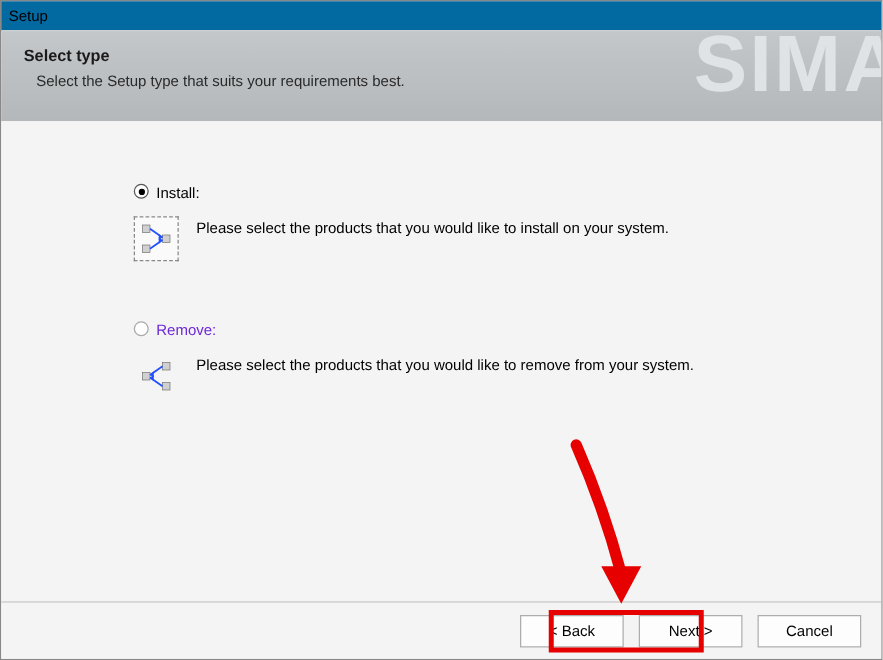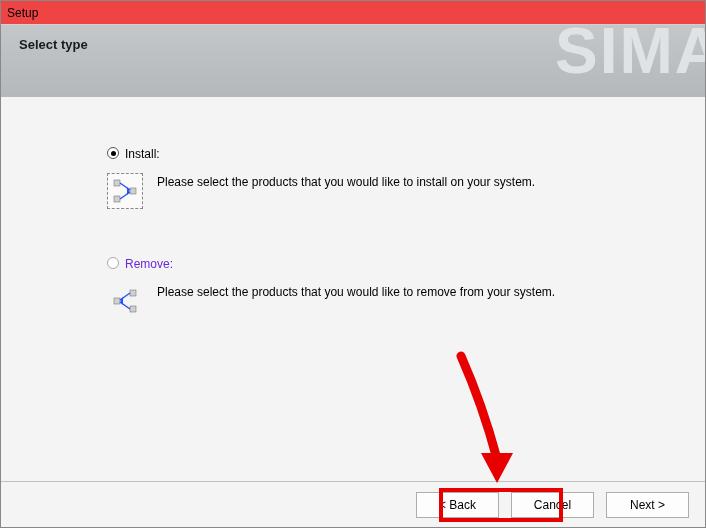--- a/index.html
+++ b/index.html
@@ -19,21 +19,21 @@
       width: 706px;
       height: 528px;
       background: #ffffff;
       border: 1px solid #888;
       position: relative;
       display: flex;
       flex-direction: column;
     }
     .titlebar {
       height: 24px;
-      background: #ef4444;
+      background: #0369a1;
       border-bottom: 1px solid #d0d0d0;
       display: flex;
       align-items: center;
       padding-left: 6px;
       font-size: 12px;
       color: #000;
     }
     .header-band {
       height: 72px;
       background: linear-gradient(to bottom, #c3c7ca 0%, #b4b8bb 100%);
@@ -169,20 +169,21 @@
 
 <div class="window">
 
   <div class="titlebar">
     <span>Setup</span>
   </div>
 
   <div class="header-band">
     <div class="brand-text">SIMA</div>
     <div class="header-title">Select type</div>
+    <div class="header-sub">Select the Setup type that suits your requirements best.</div>
   </div>
 
   <div class="content">
 
     <div class="option">
       <div class="option-radio-row">
         <span class="radio-circle">
           <span class="radio-dot"></span>
         </span>
         <span class="radio-label">Install:</span>
@@ -221,22 +222,22 @@
           </svg>
         </div>
         <div class="option-desc">Please select the products that you would like to remove from your system.</div>
       </div>
     </div>
 
   </div>
 
   <div class="footer">
     <button class="btn">&lt; Back</button>
+    <button class="btn">Next &gt;</button>
     <button class="btn">Cancel</button>
-    <button class="btn">Next &gt;</button>
   </div>
 
   <div class="highlight-box" style="left: 438px; top: 487px; width: 124px; height: 34px;"></div>
 
   <svg class="arrow-svg" style="left: 440px; top: 350px;" width="90" height="140" viewBox="0 0 90 140">
     <defs>
       <marker id="ah" markerWidth="8" markerHeight="10" refX="4" refY="9" orient="auto">
         <polygon points="0,0 8,0 4,10" fill="#e60000"></polygon>
       </marker>
     </defs>

